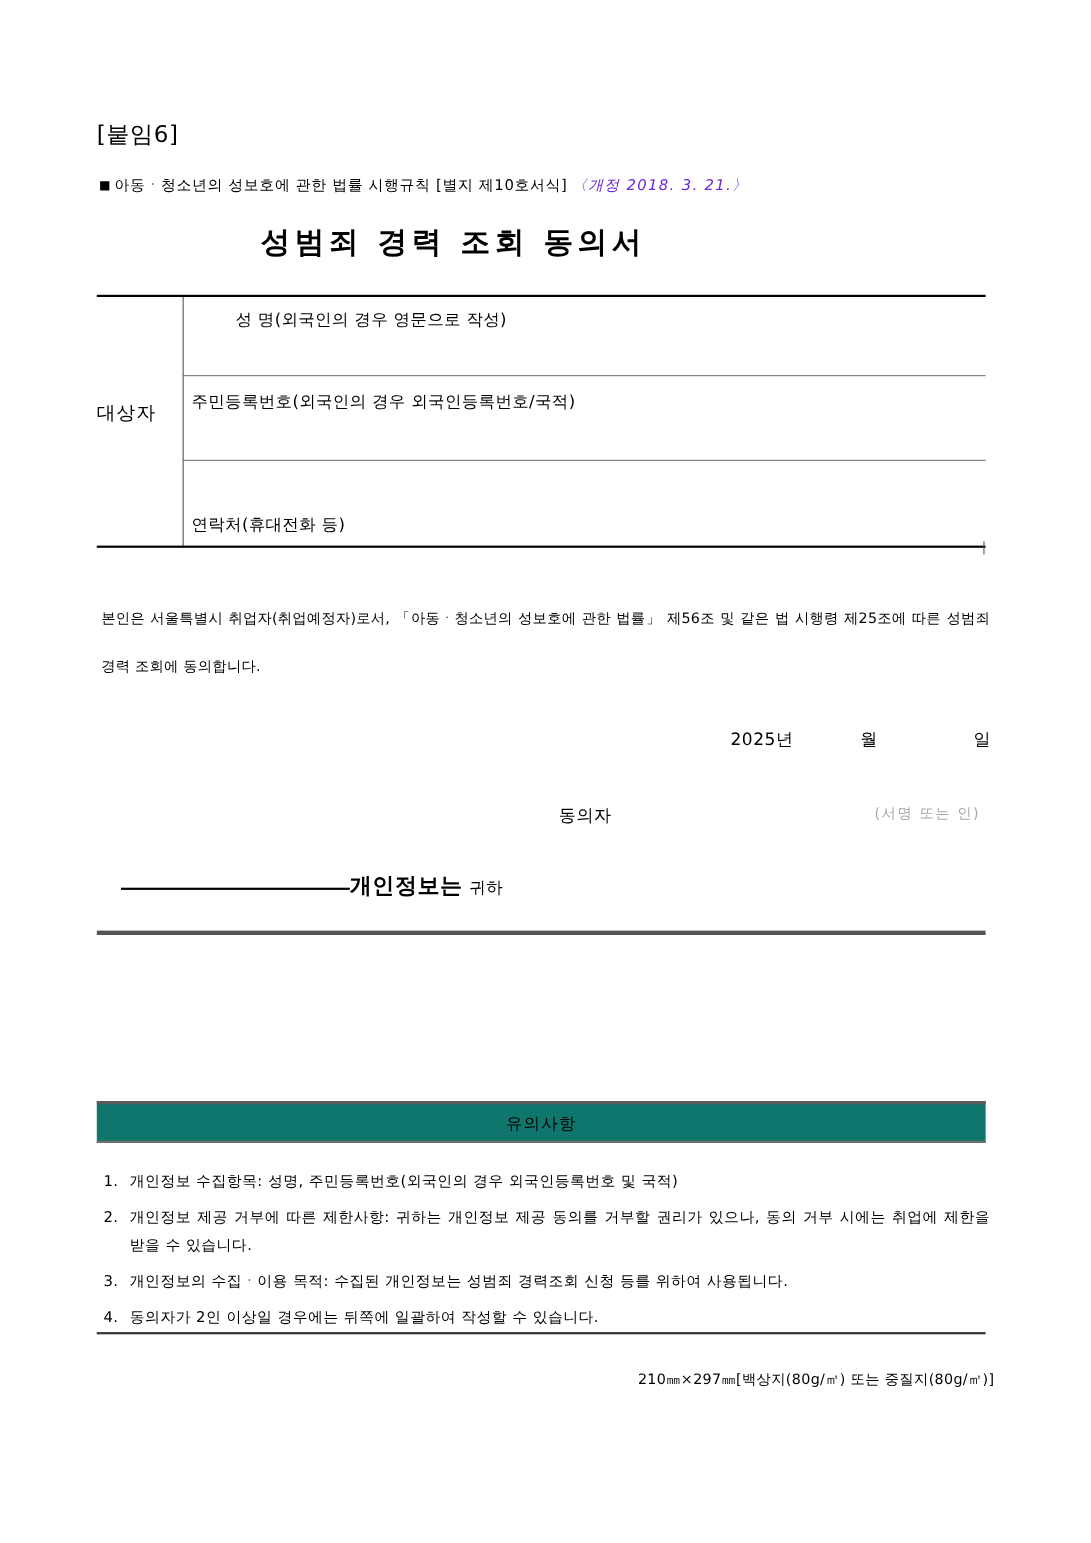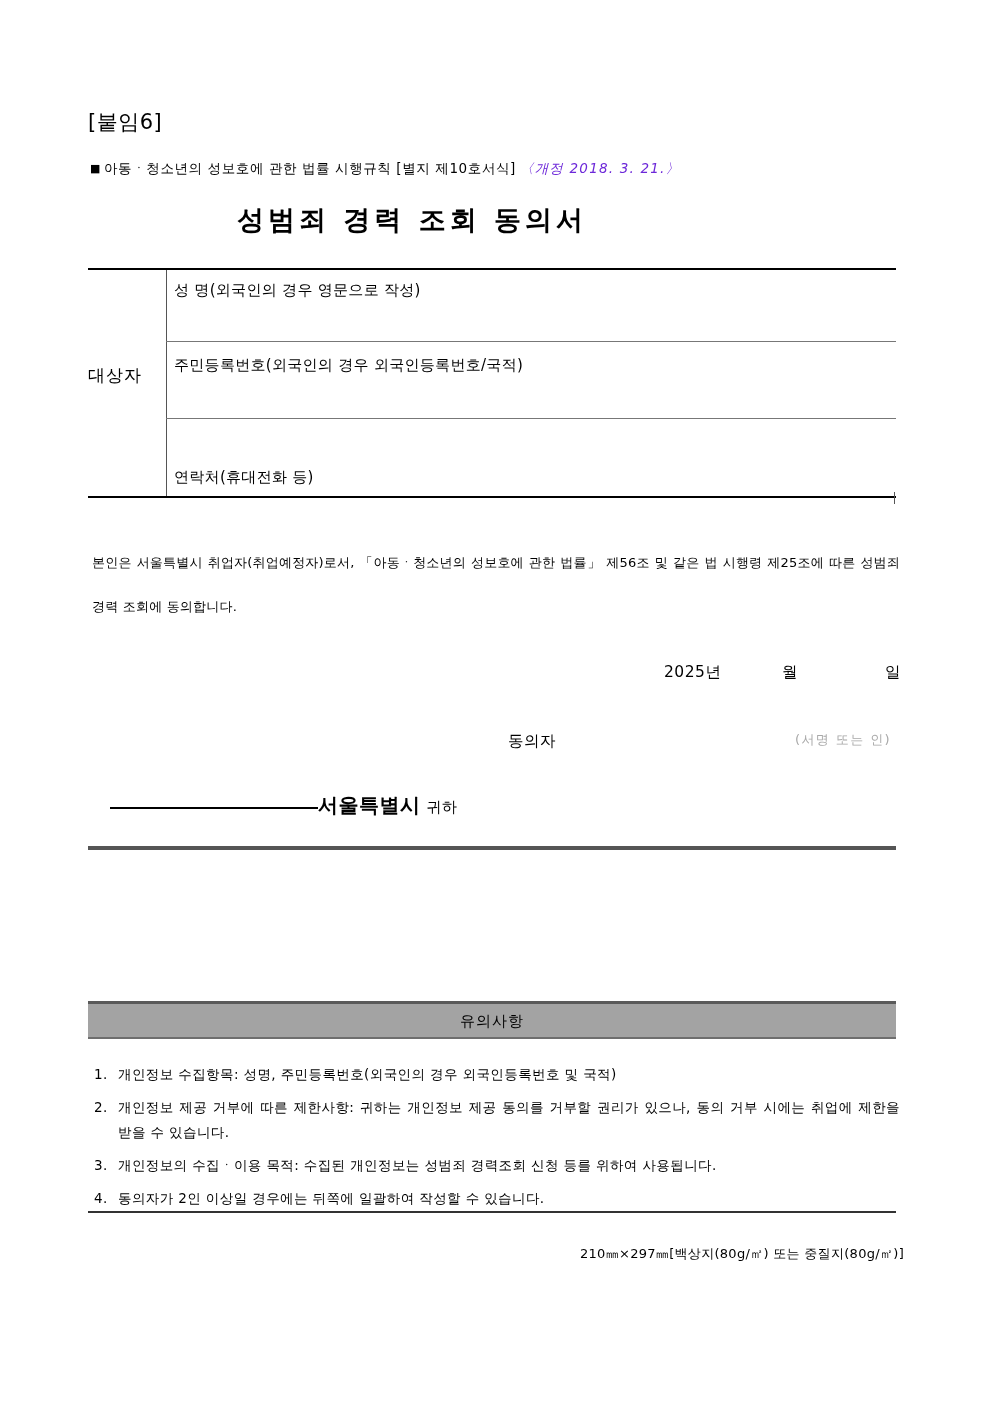--- a/index.html
+++ b/index.html
@@ -124,21 +124,21 @@
     font-size: 17px;
     letter-spacing: 1px;
   }
   .tbl-cell-label {
     position: absolute;
     left: 86px;
     font-size: 15px;
     letter-spacing: 0.3px;
     white-space: nowrap;
   }
-  .tbl-cell-label.c1 { top: 13px; }
+  .tbl-cell-label.c1 { top: 13px; margin-left: 40px; }
   .tbl-cell-label.c2 { top: 88px; }
   .tbl-cell-label.c3 { top: 164px; margin-top: 36px; }
 
   
   .statement {
     position: absolute;
     left: 92px;
     top: 541px;
     width: 808px;
     font-size: 13px;
@@ -211,21 +211,21 @@
     border-top: 4px solid #555;
   }
 
   
   .notice-header {
     position: absolute;
     left: 88px;
     top: 1001px;
     width: 808px;
     height: 38px;
-    background: #a3a3a3;
+    background: #0f766e;
     border-top: 3px solid #5a5a5a;
     border-bottom: 2px solid #6e6e6e;
     box-sizing: border-box;
     text-align: center;
     font-size: 15px;
     line-height: 35px;
     letter-spacing: 1px;
   }
 
   .notice-list {
@@ -303,21 +303,21 @@
     <span class="mm">월</span>
     <span class="dd">일</span>
   </div>
 
   <div class="signer-line">
     <span class="who">동의자</span>
     <span class="sign-note">(서명 또는 인)</span>
   </div>
 
   <div class="police-line">
-    <span class="blank"></span><span class="station">서울특별시</span><span class="honorific">귀하</span>
+    <span class="blank"></span><span class="station">개인정보는</span><span class="honorific">귀하</span>
   </div>
 
   <div class="thick-rule"></div>
 
   <div class="notice-header">유의사항</div>
 
   <div class="notice-list">
     <div class="notice-item">
       <span class="num">1.</span>
       <span>개인정보 수집항목: 성명, 주민등록번호(외국인의 경우 외국인등록번호 및 국적)</span>

